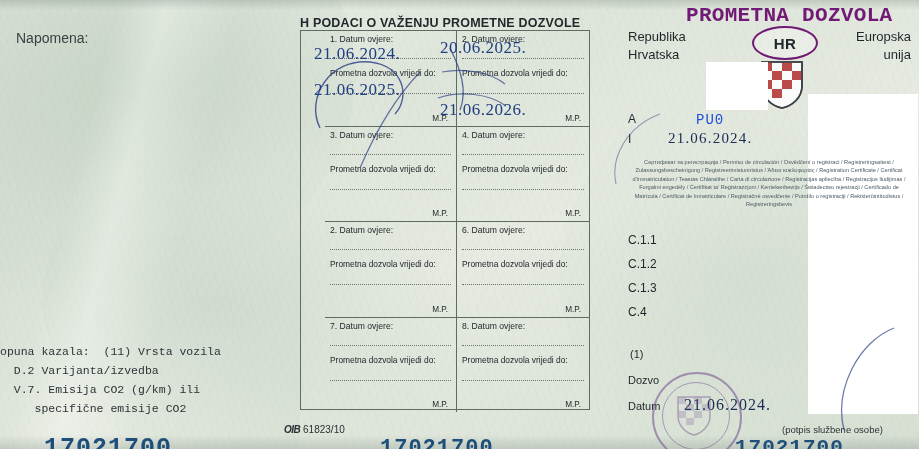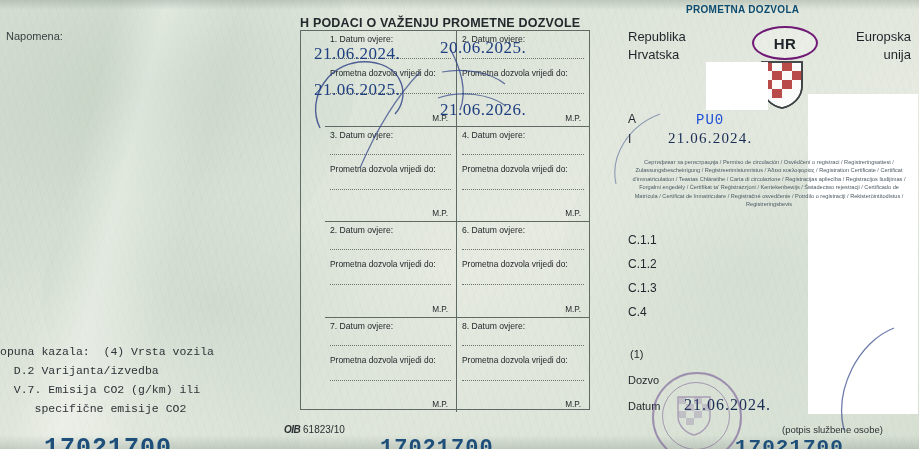--- a/index.html
+++ b/index.html
@@ -55,22 +55,22 @@
   .diag-band {
     position: absolute;
     left: 60px; top: -60px; width: 120px; height: 600px;
     background: linear-gradient(90deg, rgba(255,255,255,0) 0%, rgba(245,248,243,0.45) 40%, rgba(255,255,255,0) 100%);
     transform: rotate(14deg);
   }
 
   
   .txt { position: absolute; color: #2a2f33; }
   .note-label {
-    left: 6px; top: 30px;
-    font-size: 11px; color: #3a4044;
+    left: 16px; top: 30px;
+    font-size: 14px; color: #3a4044;
   }
   .left-notes {
     position: absolute;
     left: 0px; top: 342px;
     width: 280px;
     font-family: "Liberation Mono", monospace;
     font-size: 11.5px;
     line-height: 19px;
     color: #2d3337;
     white-space: pre;
@@ -172,24 +172,25 @@
     font-size: 10px;
     color: #2b3034;
     font-family: "Liberation Sans", sans-serif;
   }
   .doc-code .oib { font-style: italic; font-weight: bold; letter-spacing: -.5px; }
 
   
   .rtitle {
     position: absolute;
     left: 686px; top: 4px;
-    font-size: 10px;
+    font-size: 21px;
     font-weight: bold;
     letter-spacing: .3px;
-    color: #0c4a6e;
+    color: #701a75;
+    font-family: Liberation Mono, monospace;
   }
   .rrep {
     position: absolute;
     left: 628px; top: 28px;
     font-size: 13px; color: #1f252a;
     line-height: 18px;
   }
   .reu {
     position: absolute;
     left: 856px; top: 28px;
@@ -311,21 +312,21 @@
   <div class="bg-swirl swirl1"></div>
   <div class="bg-swirl swirl2"></div>
   <div class="bg-swirl swirl3"></div>
   <div class="guilloche"></div>
   <div class="diag-band"></div>
   <div class="edge-shadow-top"></div>
   <div class="edge-shadow-bottom"></div>
 
   <div class="txt note-label">Napomena:</div>
 
-  <div class="left-notes">opuna kazala:  (4) Vrsta vozila
+  <div class="left-notes">opuna kazala:  (11) Vrsta vozila
   D.2 Varijanta/izvedba
   V.7. Emisija CO2 (g/km) ili
      specifične emisije CO2</div>
   <div class="left-bignum">17021700</div>
 
   <div class="cert-heading">H PODACI O VAŽENJU PROMETNE DOZVOLE</div>
 
   <div class="vtable">
 
     <div class="vrow">

